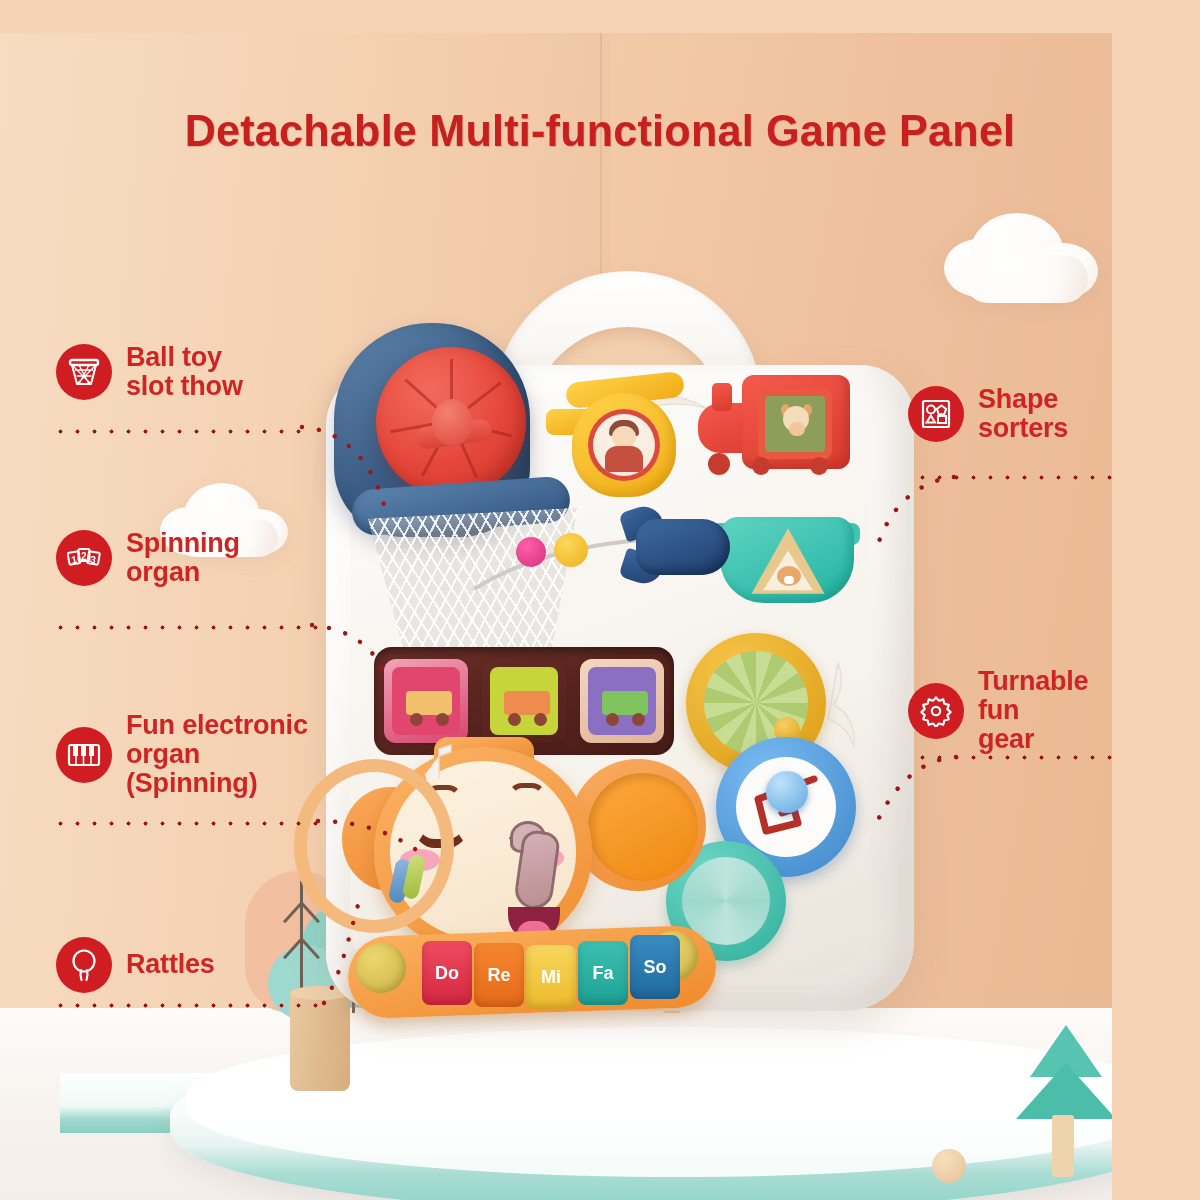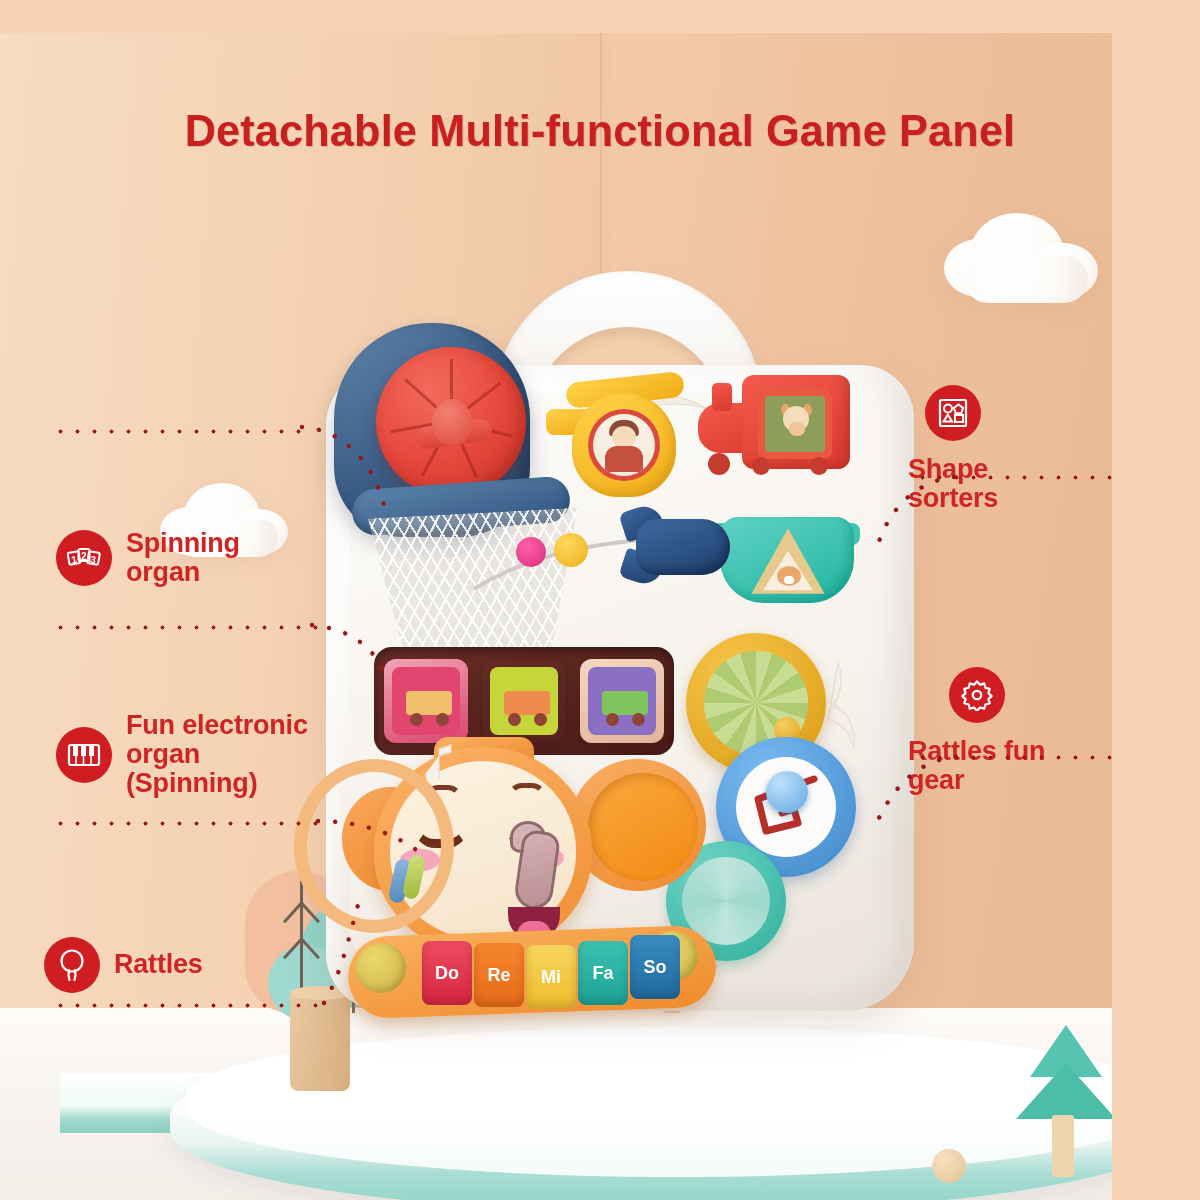--- a/index.html
+++ b/index.html
@@ -85,21 +85,21 @@
     color:#c8201e;transform:scaleX(.96);
     text-shadow:1px 1px 0 rgba(120,20,20,.18);}
 
   
   .callout{position:absolute;display:flex;align-items:center;gap:14px;}
   .badge{width:56px;height:56px;border-radius:50%;background:#cf1d22;
     flex:0 0 56px;display:flex;align-items:center;justify-content:center;}
   .badge svg{display:block;}
   .ctext{font-size:27px;font-weight:700;line-height:1.08;color:#cf2424;
     white-space:pre-line;letter-spacing:-.2px;}
-  .callout.right{flex-direction:column;}
+  .callout.right{flex-direction:row;}
 
   .uline{position:absolute;height:5px;
     background-image:radial-gradient(circle,#9c1616 1.9px, rgba(0,0,0,0) 2.1px);
     background-size:17px 5px;background-repeat:repeat-x;}
   .dotpath{position:absolute;}
   .dotpath svg{display:block;overflow:visible;}
 
   
   .panel-wrap{position:absolute;left:318px;top:232px;width:610px;height:760px;}
   .panel-body{position:absolute;left:8px;top:100px;width:588px;height:646px;
@@ -486,20 +486,31 @@
     <div class="ring"></div>
     <div class="rdisc" style="left:74px;top:594px;background:linear-gradient(160deg,#8fb8e0,#4f87bb);transform:rotate(12deg);"></div>
     <div class="rdisc" style="left:88px;top:590px;background:linear-gradient(160deg,#cfe07a,#9fb93c);transform:rotate(12deg);"></div>
     <div class="note-emb">
       <svg width="42" height="40" viewBox="0 0 42 40">
         <path d="M12 34 a7 6 0 1 0 13 0 V10 l12 -4 v7 l-12 4" fill="#f6f1ea" stroke="#e6ded3" stroke-width="1.4"></path>
       </svg>
     </div>
   </div>
 
+  <div class="callout" style="left:56px;top:310px;">
+    <div class="badge">
+      <svg width="32" height="30" viewBox="0 0 32 30">
+        <rect x="2" y="3" width="28" height="5" rx="2" fill="none" stroke="#fff" stroke-width="2.4"></rect>
+        <path d="M4 8 L9 27 h14 L28 8" fill="none" stroke="#fff" stroke-width="2"></path>
+        <path d="M7 13 h18 M8.6 19 h14.8 M4 8 l19 19 M28 8 L9 27 M11 8 l10 19 M21 8 L11 27" stroke="#fff" stroke-width="1.3" fill="none"></path>
+      </svg>
+    </div>
+    <div class="ctext">Ball toy
+slot thow</div>
+  </div>
   <div class="uline" style="left:52px;top:396px;width:258px;"></div>
   <div class="dotpath" style="left:300px;top:376px;">
     <svg width="120" height="110" viewBox="0 0 120 110">
       <path d="M2 18 C40 20, 74 50, 86 104" fill="none" stroke="#9c1616" stroke-width="4.4" stroke-linecap="round" stroke-dasharray="0.1 17"></path>
     </svg>
   </div>
 
   <div class="callout" style="left:56px;top:496px;">
     <div class="badge">
       <svg width="34" height="26" viewBox="0 0 34 26">
@@ -537,21 +548,21 @@
 organ
 (Spinning)</div>
   </div>
   <div class="uline" style="left:52px;top:788px;width:272px;"></div>
   <div class="dotpath" style="left:316px;top:766px;">
     <svg width="130" height="70" viewBox="0 0 130 70">
       <path d="M2 22 C44 22, 80 34, 110 58" fill="none" stroke="#9c1616" stroke-width="4.4" stroke-linecap="round" stroke-dasharray="0.1 17"></path>
     </svg>
   </div>
 
-  <div class="callout" style="left:44px;top:904px;">
+  <div class="callout" style="left:56px;top:904px;">
     <div class="badge">
       <svg width="30" height="34" viewBox="0 0 30 34">
         <circle cx="15" cy="13" r="10.5" fill="none" stroke="#fff" stroke-width="2.2"></circle>
         <path d="M12 22 C11 26, 11.5 29, 12.5 32 M18 22 C19 26, 18.5 29, 17.5 32" fill="none" stroke="#fff" stroke-width="2.2" stroke-linecap="round"></path>
       </svg>
     </div>
     <div class="ctext">Rattles</div>
   </div>
   <div class="uline" style="left:52px;top:970px;width:272px;"></div>
   <div class="dotpath" style="left:310px;top:838px;">
@@ -580,21 +591,21 @@
     </svg>
   </div>
 
   <div class="callout right" style="left:908px;top:634px;">
     <div class="badge">
       <svg width="32" height="32" viewBox="0 0 32 32">
         <path d="M16 2.5 l3 3.2 4.2 -1.3 1.2 4.3 4.3 1.2 -1.3 4.2 3.2 3 -3.2 3 1.3 4.2 -4.3 1.2 -1.2 4.3 -4.2 -1.3 -3 3.2 -3 -3.2 -4.2 1.3 -1.2 -4.3 -4.3 -1.2 1.3 -4.2 -3.2 -3 3.2 -3 -1.3 -4.2 4.3 -1.2 1.2 -4.3 4.2 1.3 Z" fill="none" stroke="#fff" stroke-width="2.2" stroke-linejoin="round"></path>
         <circle cx="16" cy="16" r="4.2" fill="none" stroke="#fff" stroke-width="2.2"></circle>
       </svg>
     </div>
-    <div class="ctext">Rattles fun
+    <div class="ctext">Turnable fun
 gear</div>
   </div>
   <div class="uline" style="left:914px;top:722px;width:244px;"></div>
   <div class="dotpath" style="left:858px;top:700px;">
     <svg width="110" height="110" viewBox="0 0 110 110">
       <path d="M98 24 C66 26, 36 48, 16 96" fill="none" stroke="#9c1616" stroke-width="4.4" stroke-linecap="round" stroke-dasharray="0.1 17"></path>
     </svg>
   </div>
 
 </div>

